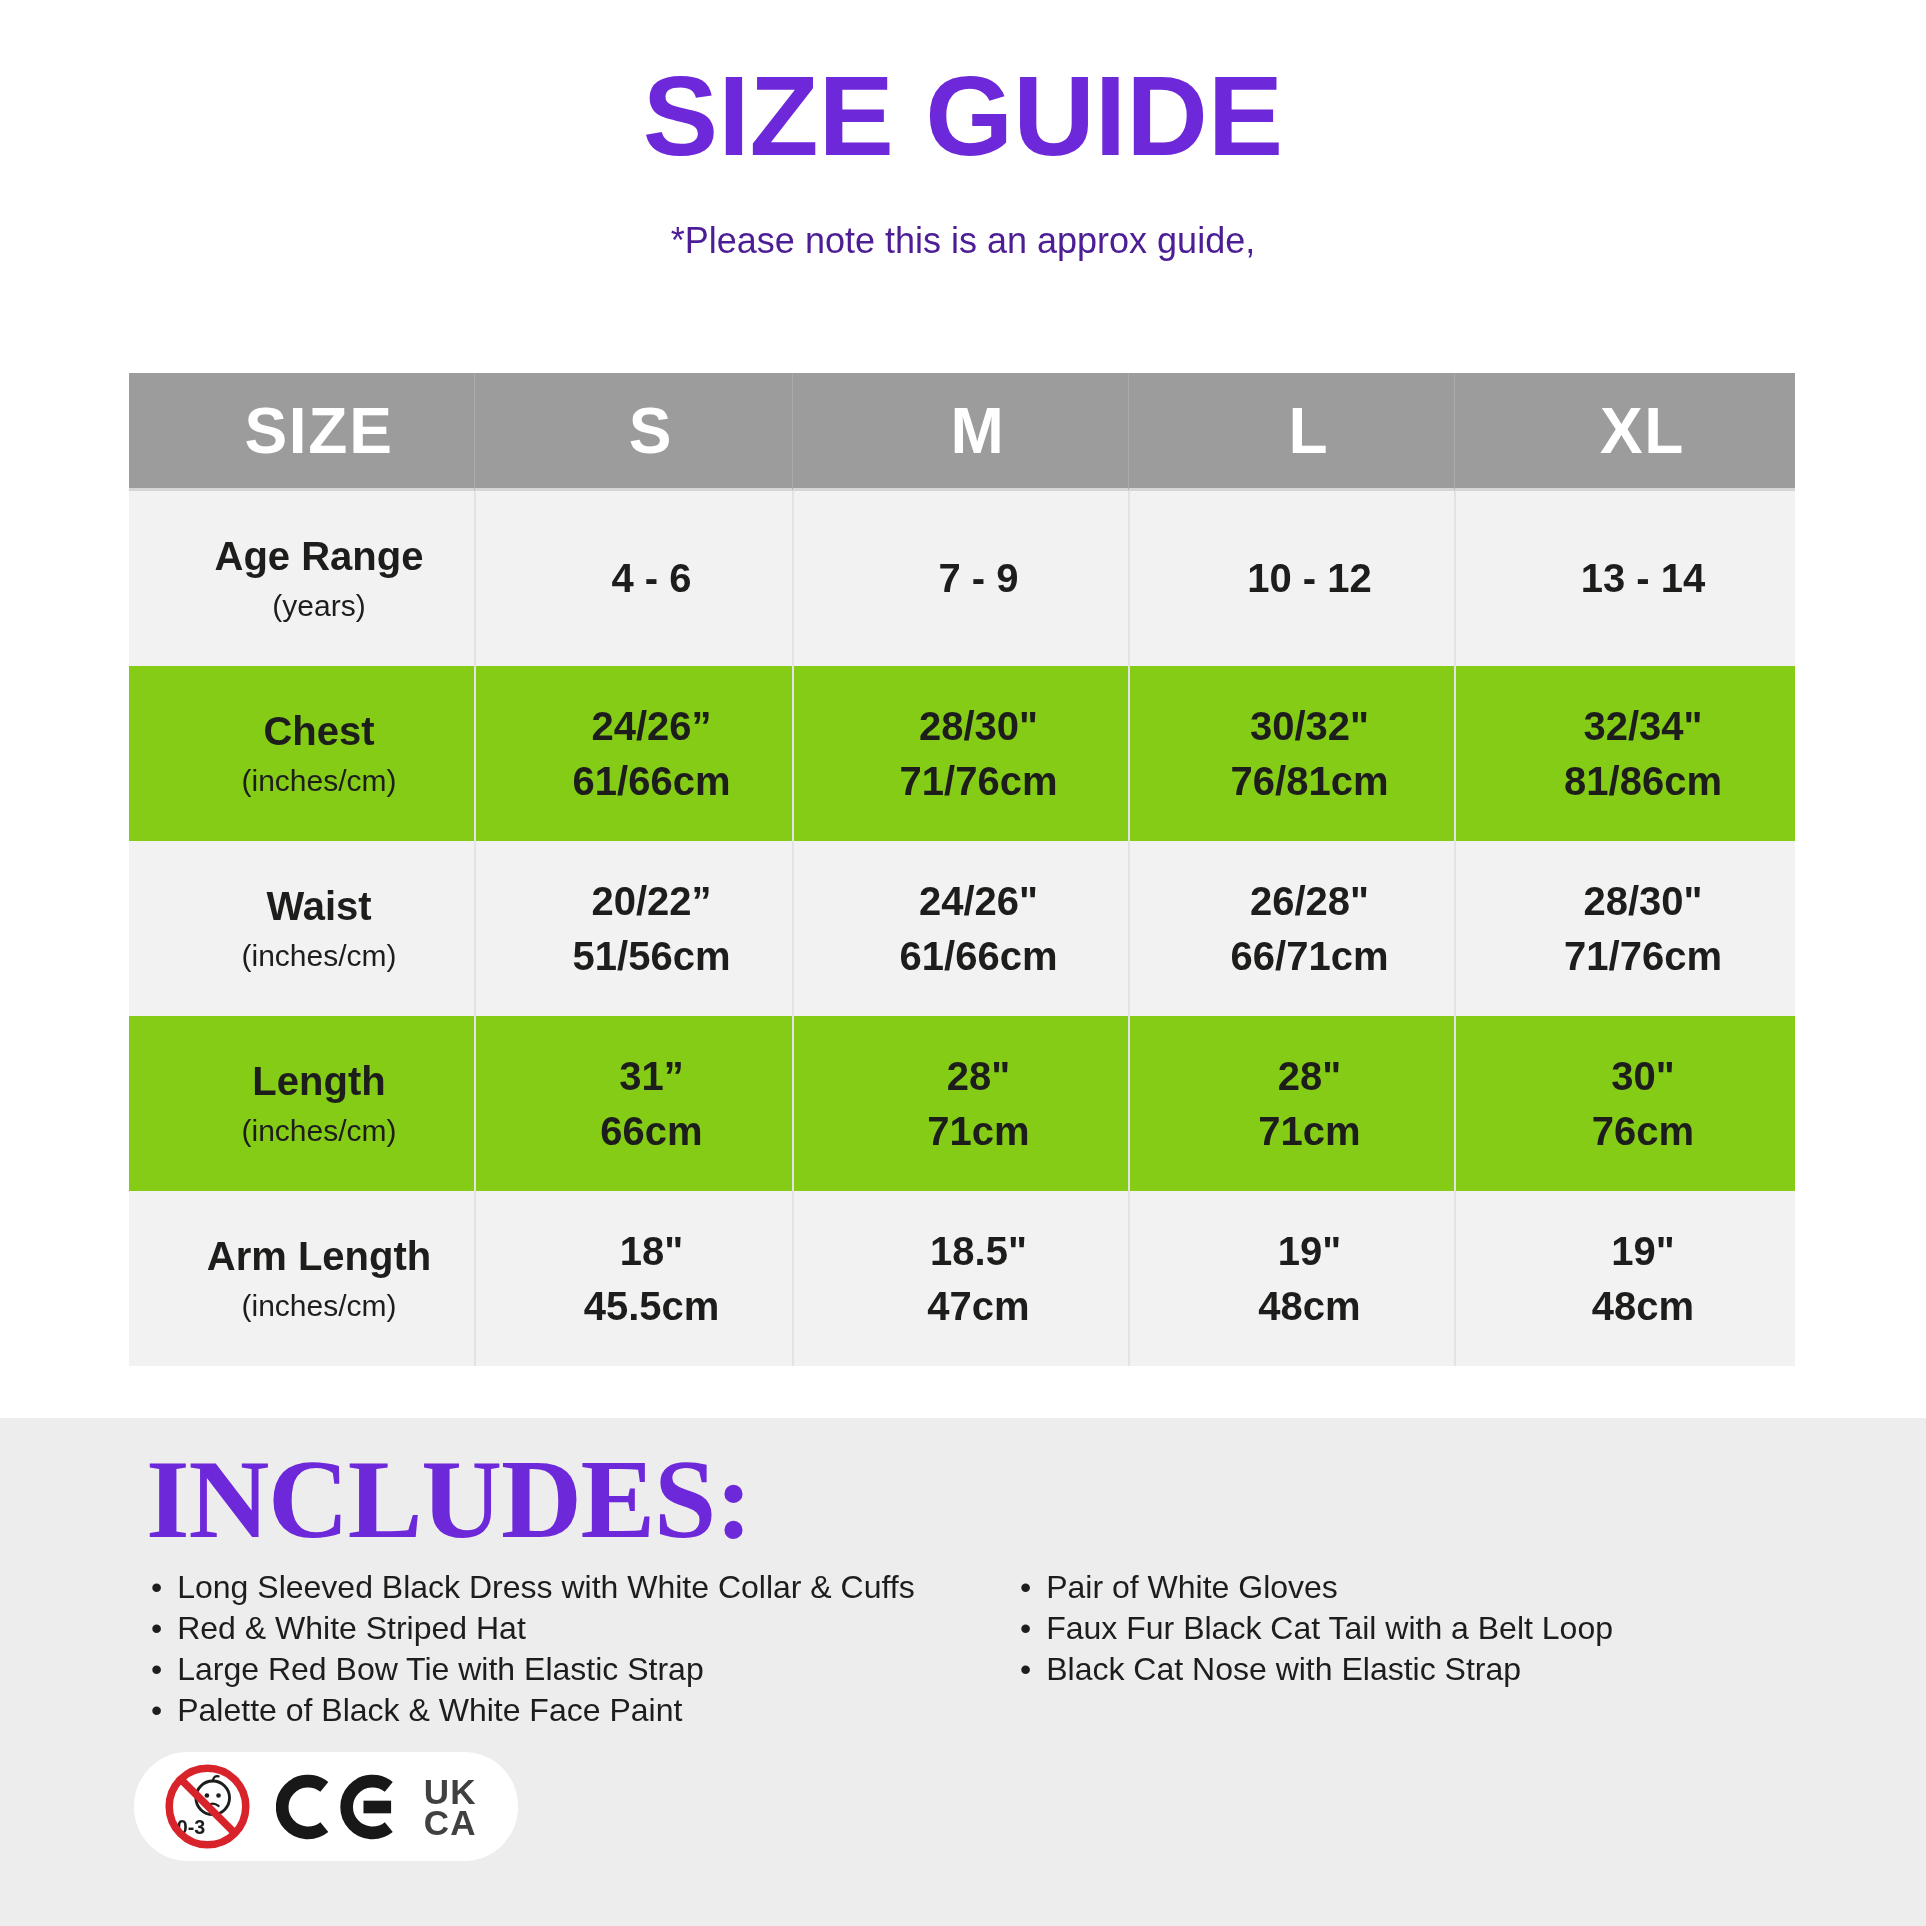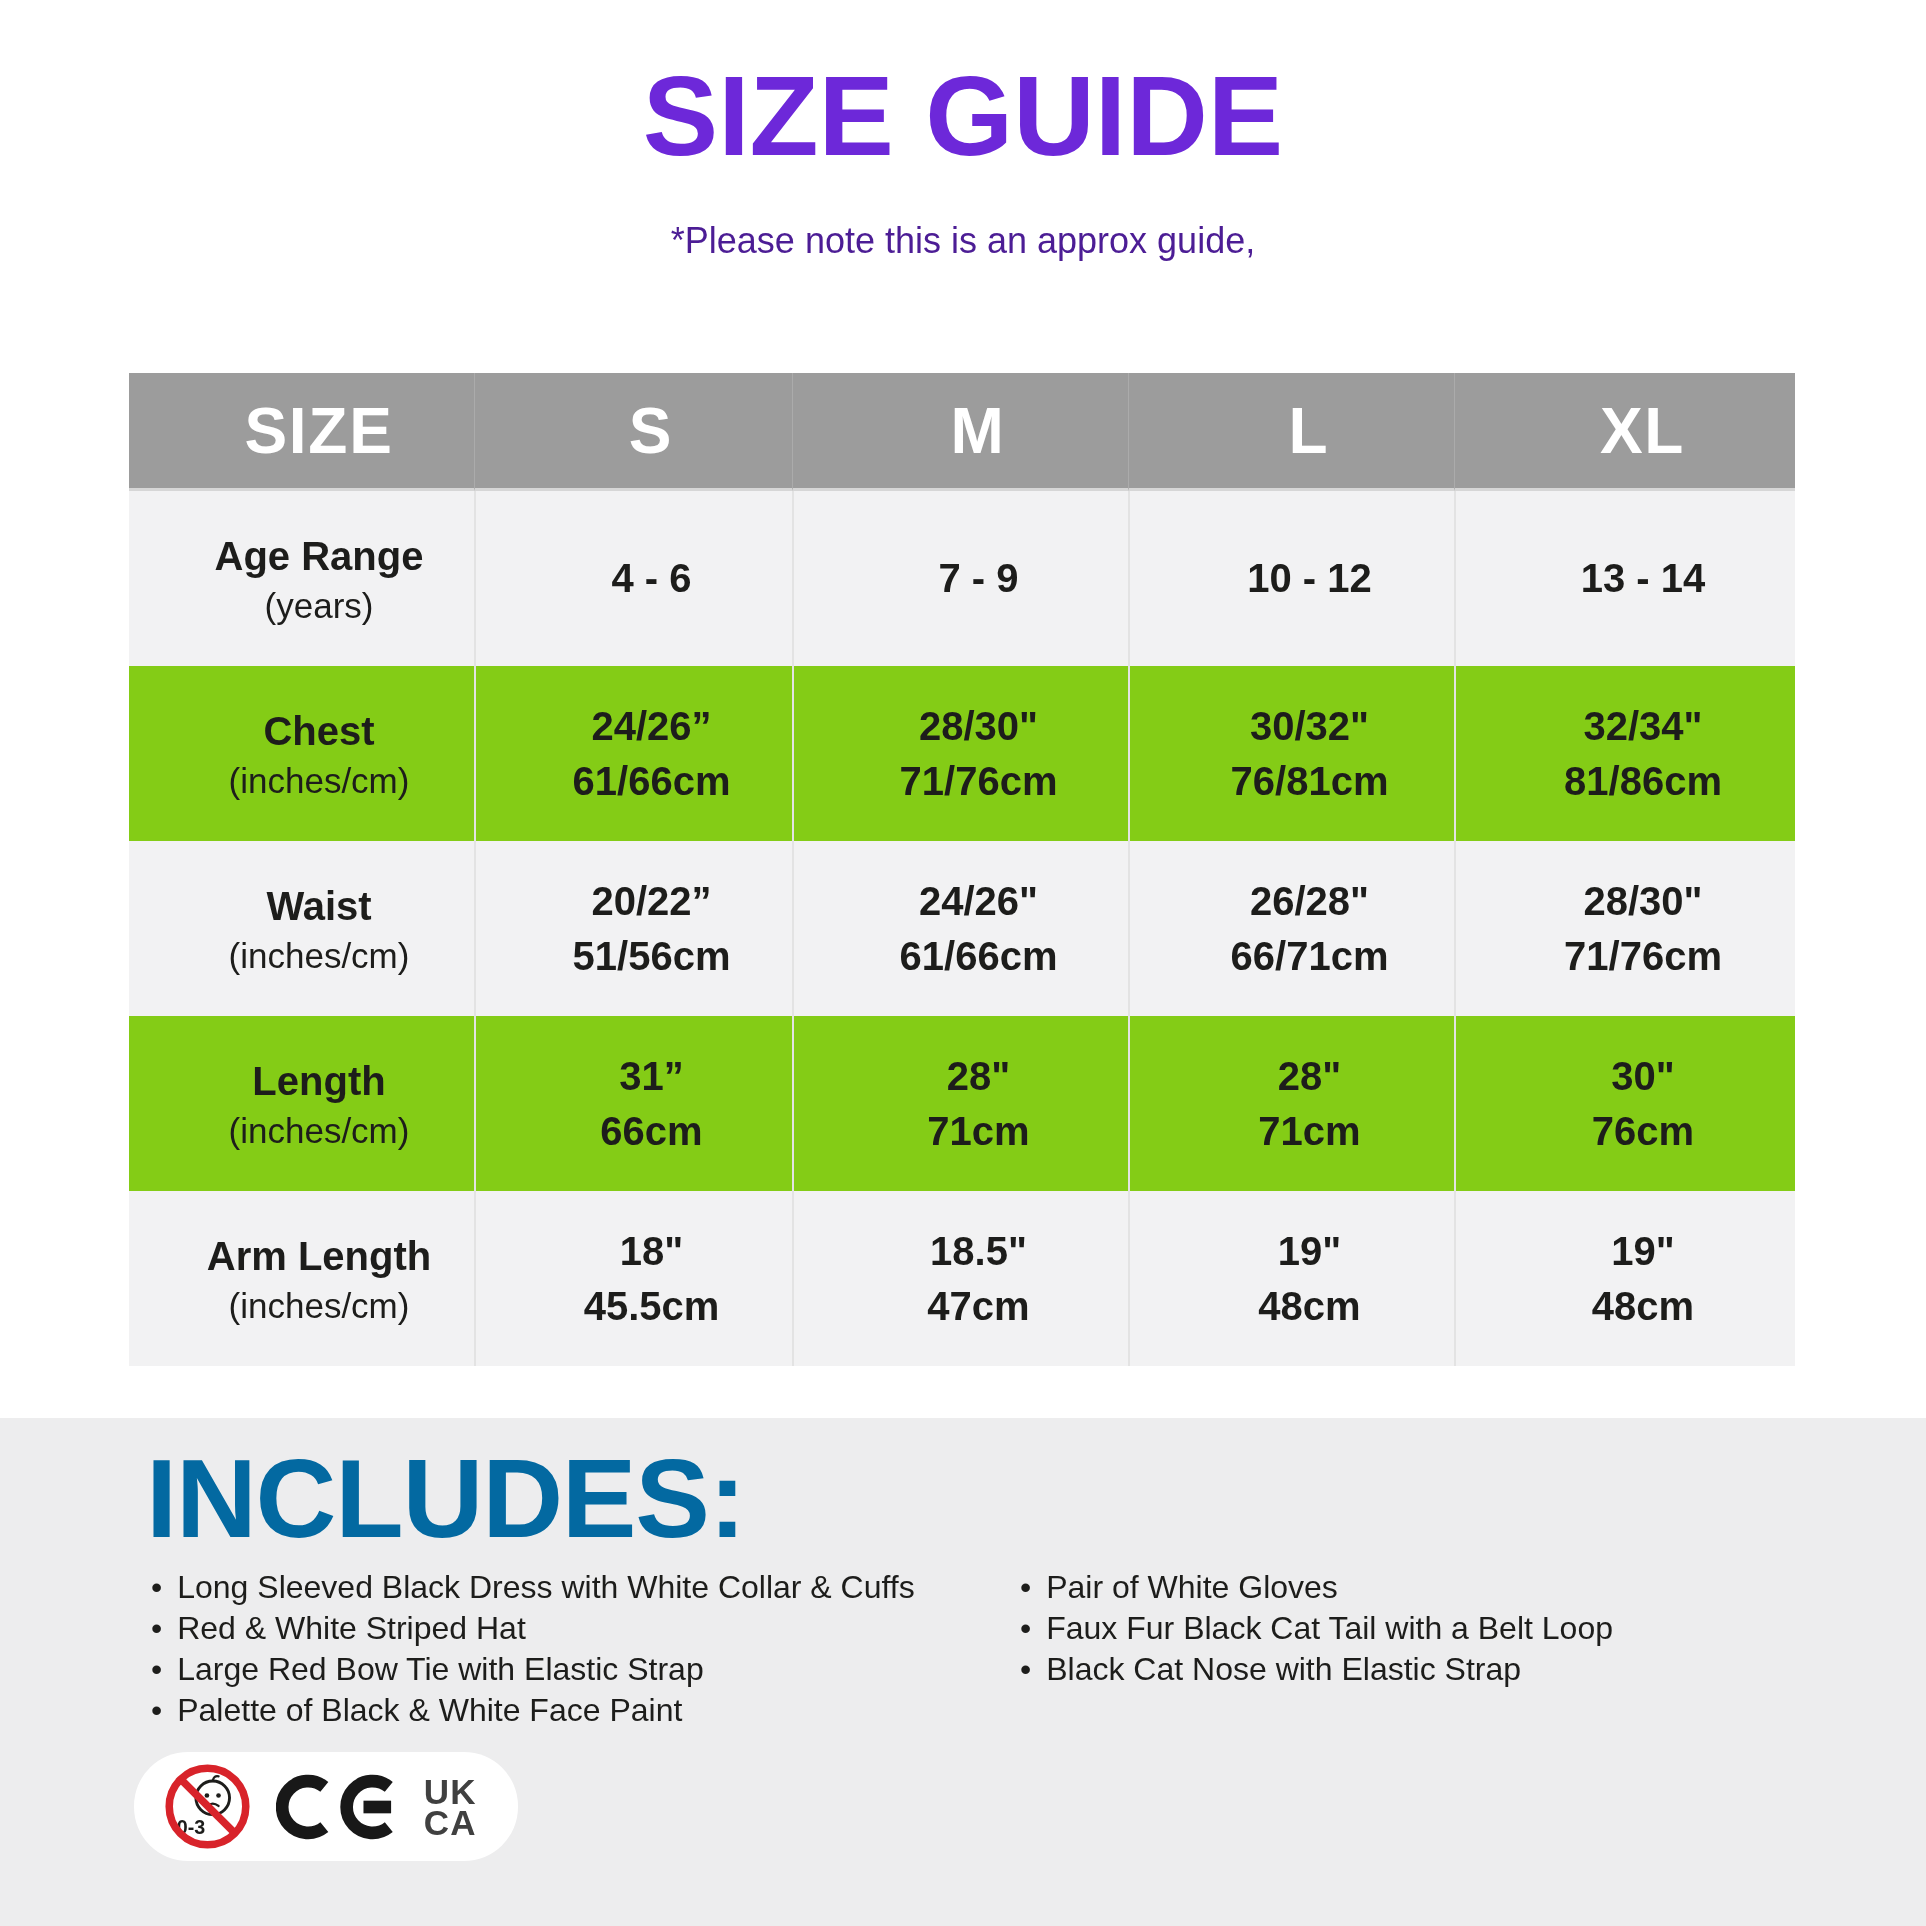--- a/index.html
+++ b/index.html
@@ -43,32 +43,32 @@
     background:#9c9c9c;
     color:#ffffff;
     font-size:64px; font-weight:700; letter-spacing:1.7px;
     border-bottom:3.5px solid #d6d6d6;
   }
   .th.bl { border-left:1.7px solid #ababab; }
   .td.bl { border-left:2.3px solid #e3e3e3; }
   .rowA { background:#f2f2f3; }
   .rowB { background:#84cc16; }
   .lbl { font-size:40px; font-weight:700; line-height:53px; }
-  .sub { font-size:35px; font-weight:400; line-height:45px; }
+  .sub { font-size:30px; font-weight:400; line-height:45px; }
   .val { font-size:40px; font-weight:700; line-height:55px; }
 
   
   .includes-section {
     position:absolute; top:1418px; left:0; right:0; bottom:0;
     background:#ededee;
   }
   .includes-title {
     position:absolute; top:24px; left:146px;
     font-size:112px; font-weight:800; line-height:114px;
-    color:#0369a1; letter-spacing:-1.2px;
+    color:#6d28d9; letter-spacing:-1.2px;font-family:Liberation Serif, serif;
   }
   .bullet-col {
     position:absolute; top:149px;
     list-style:none;
   }
   .bullet-col.left  { left:151px; }
   .bullet-col.right { left:1020px; }
   .bullet-item {
     display:flex; align-items:baseline;
     font-size:32px; font-weight:400; line-height:41px;

